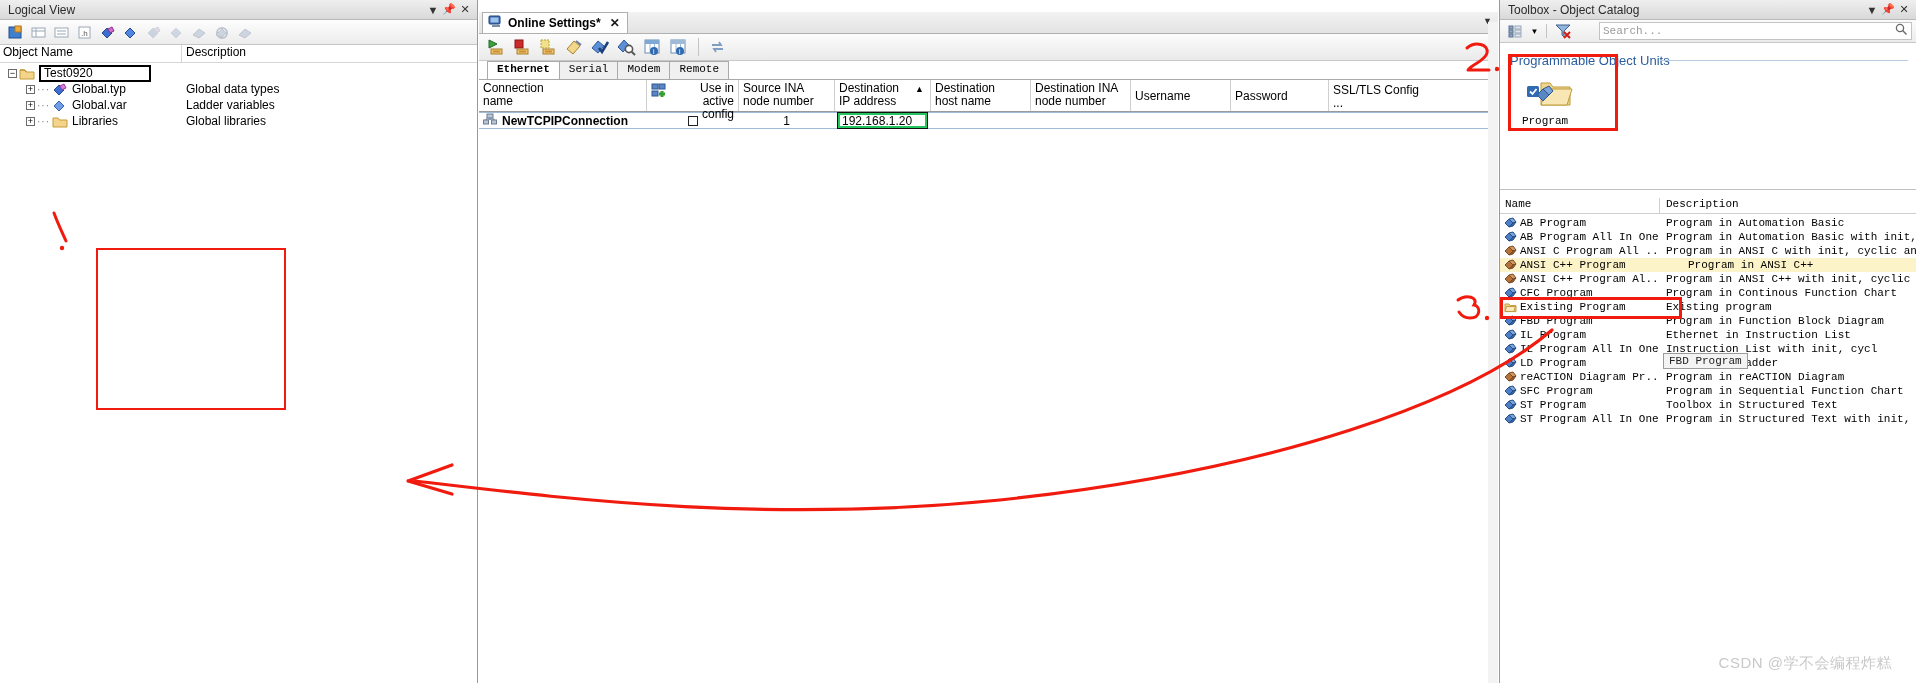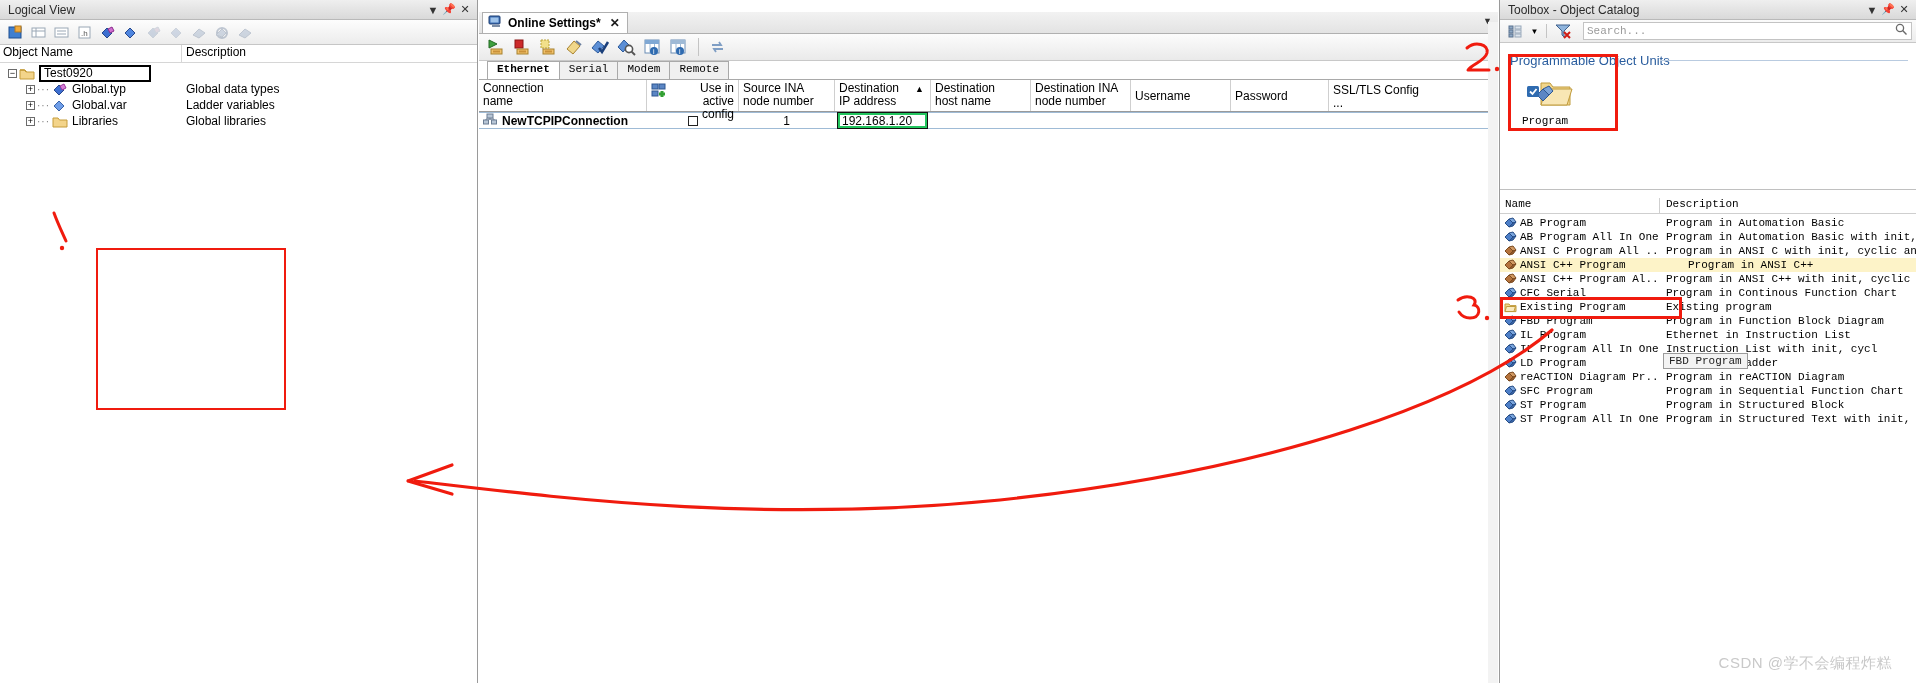--- a/index.html
+++ b/index.html
@@ -113,21 +113,21 @@
             height:15px; display:flex; align-items:center; width:100%; outline:1px solid #111; }
 
   
   #right { position:absolute; left:1499px; top:0; width:417px; height:683px;
            background:#fff; border-left:1px solid #9a9a9a; }
   #right .rtoolbar {
     height:23px; background: linear-gradient(#fbfbfb,#ececec);
     border-bottom:1px solid #c8c8c8; display:flex; align-items:center; gap:3px; padding-left:5px;
   }
   .searchbox {
-    flex:1; height:18px; margin:0 4px 0 6px; border:1px solid #c3c3c3; background:#fff;
+    flex:1; height:18px; margin:0 4px 0 22px; border:1px solid #c3c3c3; background:#fff;
     display:flex; align-items:center; padding:6px 3px;
     font-family:"Liberation Mono", monospace; font-size:11px; color:#9a9a9a;
   }
   .cat-area { position:relative; height:140px; background:#fff; }
   .cat-title { position:absolute; left:10px; top:10px; color:#2a5d9e; font-size:13px;
                white-space:nowrap; }
   .cat-rule { position:absolute; left:160px; right:8px; top:17px; height:1px; background:#b9cbe0; }
   .cat-item { position:absolute; left:17px; top:30px; width:56px; text-align:center; }
   .cat-item .lbl { font-family:"Liberation Mono", monospace; font-size:11px; margin-top:4px; }
 
@@ -565,21 +565,21 @@
             </span>
             <span class="d">Program in ANSI C++ with init, cyclic and</span>
           </div>
           <div class="lrow">
             <span class="n">
               <span class="cube"><svg width="13" height="12">
                   <polygon points="1,6 5,2 9,6 5,10" fill="#4d7fc8" stroke="#274d86"></polygon>
                   <polygon points="5,2 9,1 12,5 9,6" fill="#7ba6de" stroke="#274d86"></polygon>
                   <polygon points="5,10 9,9 12,5 9,6" fill="#3a66aa" stroke="#274d86"></polygon>
                 </svg></span>
-              <span>CFC Serial</span>
+              <span>CFC Program</span>
             </span>
             <span class="d">Program in Continous Function Chart</span>
           </div>
           <div class="lrow">
             <span class="n">
               <span class="cube"><svg width="13" height="12">
                   <path d="M1 3 h4 l1.2 1.6 H12 v6 H1 Z" fill="#f2d68c" stroke="#c09b3c"></path>
                   <path d="M2.5 5.5 h9 l-1.6 5 H1 Z" fill="#f9e9bd" stroke="#c09b3c"></path>
                 </svg></span>
               <span>Existing Program</span>
@@ -654,21 +654,21 @@
           </div>
           <div class="lrow">
             <span class="n">
               <span class="cube"><svg width="13" height="12">
                   <polygon points="1,6 5,2 9,6 5,10" fill="#4d7fc8" stroke="#274d86"></polygon>
                   <polygon points="5,2 9,1 12,5 9,6" fill="#7ba6de" stroke="#274d86"></polygon>
                   <polygon points="5,10 9,9 12,5 9,6" fill="#3a66aa" stroke="#274d86"></polygon>
                 </svg></span>
               <span>ST Program</span>
             </span>
-            <span class="d">Program in Structured Block</span>
+            <span class="d">Toolbox in Structured Text</span>
           </div>
           <div class="lrow">
             <span class="n">
               <span class="cube"><svg width="13" height="12">
                   <polygon points="1,6 5,2 9,6 5,10" fill="#4d7fc8" stroke="#274d86"></polygon>
                   <polygon points="5,2 9,1 12,5 9,6" fill="#7ba6de" stroke="#274d86"></polygon>
                   <polygon points="5,10 9,9 12,5 9,6" fill="#3a66aa" stroke="#274d86"></polygon>
                 </svg></span>
               <span>ST Program All In One</span>
             </span>

